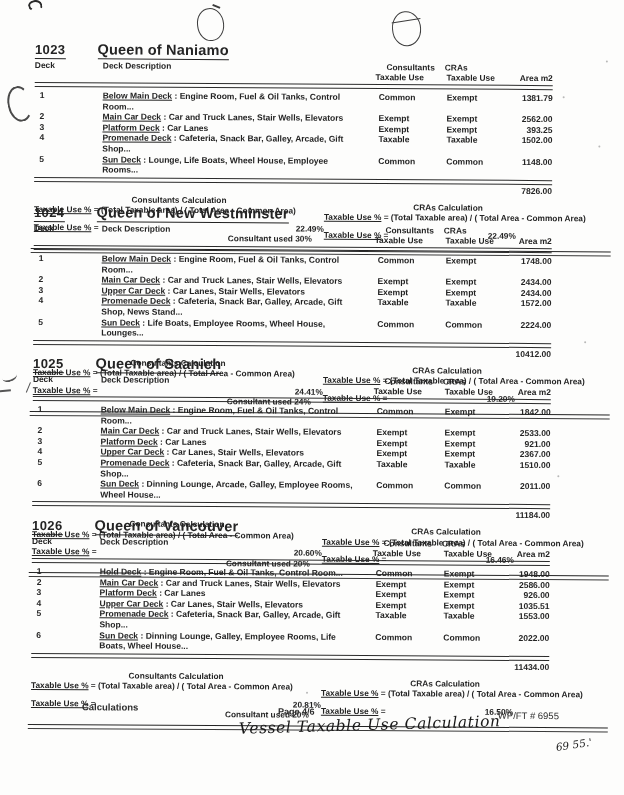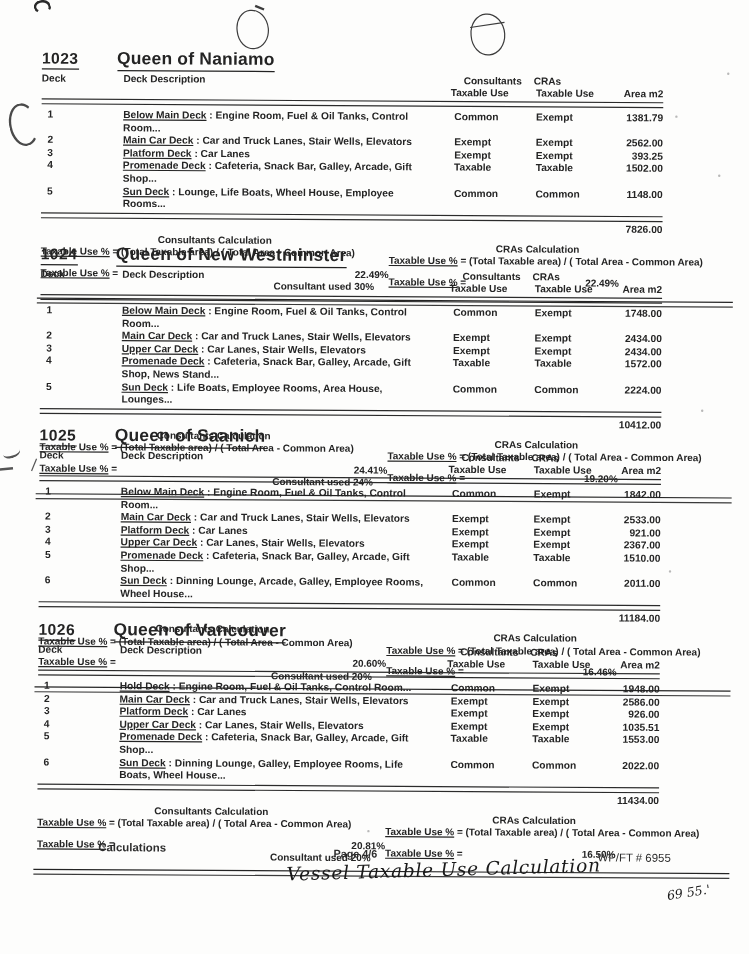--- a/index.html
+++ b/index.html
@@ -232,21 +232,21 @@
       </div>
           <div class="trow">
         <span class="deck">4</span>
         <span class="desc"><u class="dname">Promenade Deck</u><span> : Cafeteria, Snack Bar, Galley, Arcade, Gift Shop, News Stand...</span></span>
         <span class="cons">Taxable</span>
         <span class="cras">Taxable</span>
         <span class="area">1572.00</span>
       </div>
           <div class="trow">
         <span class="deck">5</span>
-        <span class="desc"><u class="dname">Sun Deck</u><span> : Life Boats, Employee Rooms, Area House, Lounges...</span></span>
+        <span class="desc"><u class="dname">Sun Deck</u><span> : Life Boats, Employee Rooms, Wheel House, Lounges...</span></span>
         <span class="cons">Common</span>
         <span class="cras">Common</span>
         <span class="area">2224.00</span>
       </div>
         </div>
     <div class="rule"></div>
     <div class="total-line">10412.00</div>
     <div class="calc">
       <div class="calc-col left">
         <div class="calc-h">Consultants Calculation</div>

